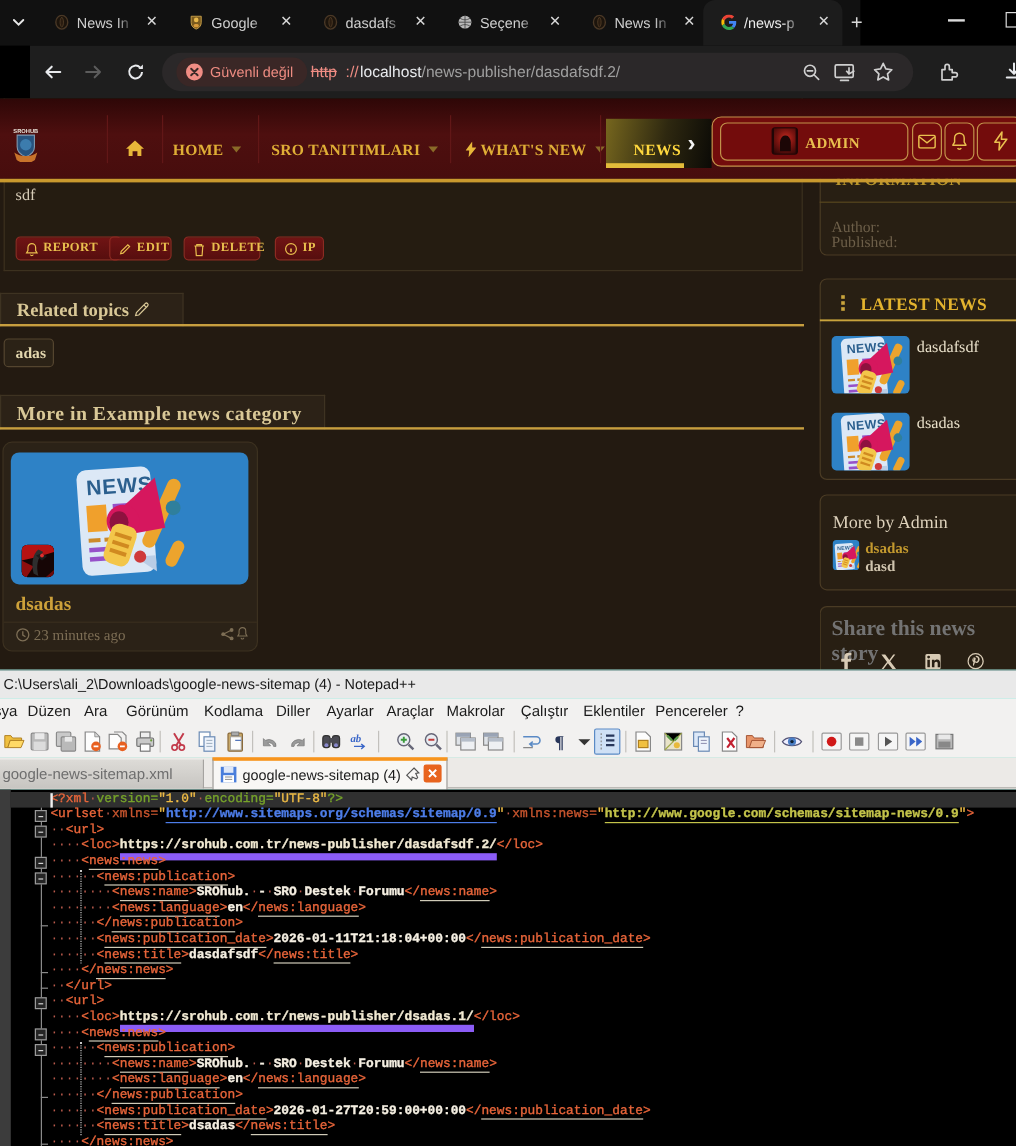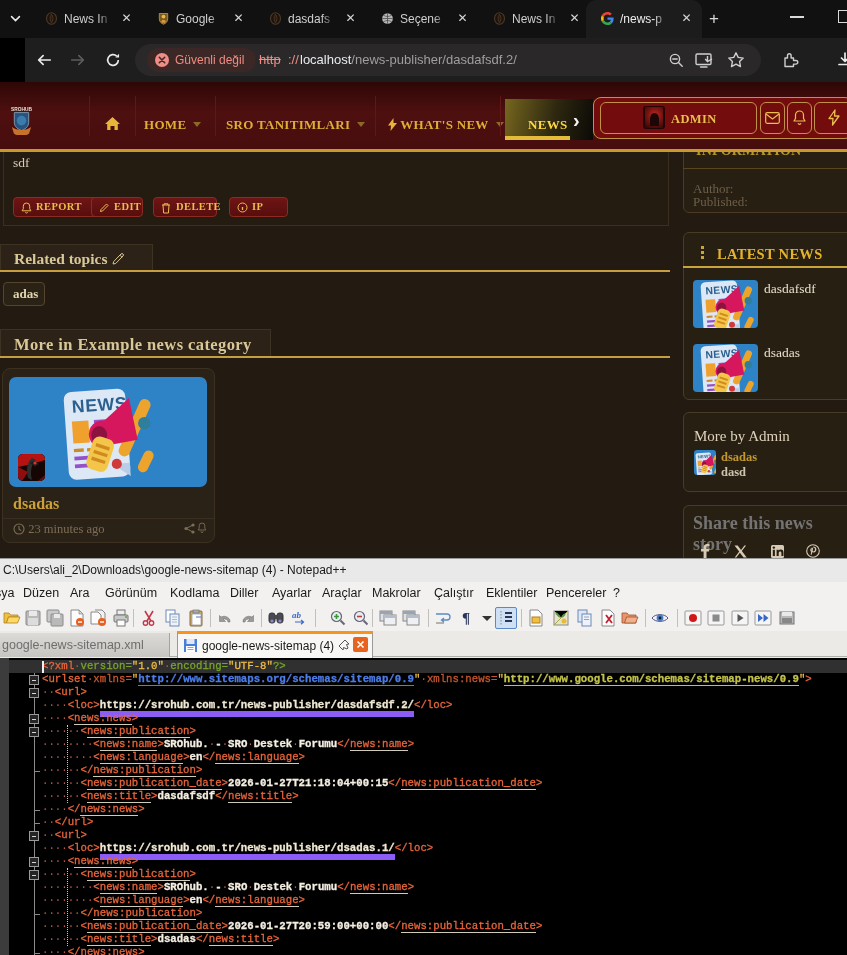--- a/index.html
+++ b/index.html
@@ -1,21 +1,21 @@
 <!DOCTYPE html>
 <html><head>
 <meta charset="utf-8">
 <style>
   * { margin:0; padding:0; box-sizing:border-box; }
   html,body { width:847px; height:955px; overflow:hidden; background:#000; }
   body { font-family:"Liberation Sans", sans-serif; position:relative; }
   .abs { position:absolute; }
 
   
-  #tabbar { left:0; top:0; width:847px; height:38px; background:#111111; }
+  #tabbar { left:0; top:0; width:717px; height:38px; background:#111111; }
   .tab { position:absolute; top:0; height:38px; width:112px; color:#cfcfcf; font-size:12px; }
   .tab .fav { position:absolute; left:15px; top:12px; width:13px; height:13px; }
   .tab .ttl { position:absolute; left:34px; top:12px; width:48px; white-space:nowrap; overflow:hidden; }
   .tab .cls { position:absolute; right:9px; top:12px; width:13px; height:13px; color:#d9d9d9; font-size:12px; line-height:13px; text-align:center; }
   .fade { -webkit-mask-image:linear-gradient(to right,#000 70%,transparent); mask-image:linear-gradient(to right,#000 70%,transparent); }
 
   
   #ctool { left:0; top:38px; width:847px; height:44px; background:#1e1e1e;margin-left:25px; }
   #omni { position:absolute; left:110px; top:6px; width:626px; height:32px; background:#2b2829; border-radius:16px; }
   #secchip { position:absolute; left:12px; top:4px; height:24px; background:#3a2726; border-radius:12px; color:#ee8c82; font-size:12px; padding:5px 12px 0 28px; }
@@ -208,21 +208,21 @@
       <div class="btn" style="left:13px;width:88px">REPORT<svg class="abs" style="left:7px;top:4px" width="11" height="12" viewBox="0 0 11 12">
           <path d="M5.5 1 a3.2 3.2 0 0 1 3.2 3.2 v2.6 l1.2 2 H1.1 L2.3 6.8 V4.2 A3.2 3.2 0 0 1 5.5 1z" stroke="#e9bf4e" stroke-width="1" fill="none"></path>
           <path d="M4.3 10.2 a1.3 1.3 0 0 0 2.4 0" stroke="#e9bf4e" stroke-width="1" fill="none"></path>
         </svg></div>
       <div class="btn" style="left:91px;width:52px">EDIT<svg class="abs" style="left:7px;top:4px" width="11" height="11" viewBox="0 0 11 11">
           <path d="M1.5 9.5 L2 7.5 L7.5 2 L9 3.5 L3.5 9z" stroke="#e9bf4e" stroke-width="1" fill="none"></path>
         </svg></div>
       <div class="btn" style="left:153px;width:64px">DELETE<svg class="abs" style="left:7px;top:4px" width="10" height="12" viewBox="0 0 10 12">
           <path d="M1 3 h8 M3 3 V1.8 h4 V3 M2 3 l0.6 8 h4.8 L8 3" stroke="#e9bf4e" stroke-width="1" fill="none"></path>
         </svg></div>
-      <div class="btn" style="left:229px;width:59px">IP<svg class="abs" style="left:7px;top:4px" width="11" height="11" viewBox="0 0 11 11">
+      <div class="btn" style="left:229px;width:41px">IP<svg class="abs" style="left:7px;top:4px" width="11" height="11" viewBox="0 0 11 11">
           <circle cx="5.5" cy="5.5" r="4.5" stroke="#e9bf4e" stroke-width="1" fill="none"></circle>
           <path d="M5.5 3.2 v0.1 M5.5 5 v3" stroke="#e9bf4e" stroke-width="1.3"></path>
         </svg></div>
       <div class="shead-tab" style="left:0;top:162px;width:153px;height:28px;font-size:15.5px;padding:5px 0 0 13px">Related topics <svg width="14" height="14" viewBox="0 0 14 14" style="vertical-align:-2px">
           <path d="M2 12 L2.7 9.5 L10 2 a1.4 1.4 0 0 1 2 2 L4.7 11.5 z M9 3.2 L11 5.2" stroke="#d9c897" stroke-width="1" fill="none"></path>
         </svg></div>
       <div class="gold-line" style="top:188px"></div>
       <div class="abs" style="left:3px;top:200px;width:42px;height:24px;background:#2b2216;border:1px solid #54452f;border-radius:4px;color:#e3d7ae;font-weight:bold;font-size:13px;padding:3px 0 0 9px">adas</div>
       <div class="shead-tab" style="left:0;top:247px;width:271px;height:29px;font-size:16.5px;letter-spacing:0.4px;padding:5px 0 0 13px">More in Example news category</div>
       <div class="gold-line" style="top:274px"></div>
@@ -561,21 +561,21 @@
       <div id="xmllines">
       <div class="xline" style="top:2.3px"><i class="tg">&lt;?xml</i><i class="ws">·</i><i class="gr">version=</i><i class="st">"1.0"</i><i class="ws">·</i><i class="gr">encoding=</i><i class="st">"UTF-8"</i><i class="gr">?&gt;</i></div>
       <div class="xline" style="top:15.3px"><i class="tg">&lt;urlset</i><i class="ws">·</i><i class="at">xmlns=</i><i class="st">"</i><i class="u1">http://www.sitemaps.org/schemas/sitemap/0.9</i><i class="st">"</i><i class="ws">·</i><i class="at">xmlns:news=</i><i class="st">"</i><i class="u2">http://www.google.com/schemas/sitemap-news/0.9</i><i class="st">"</i><i class="tg">&gt;</i></div>
       <div class="xline" style="top:28.3px"><i class="ws">··</i><i class="tg">&lt;url&gt;</i></div>
       <div class="xline" style="top:41.3px"><i class="ws">····</i><i class="tg">&lt;loc&gt;</i><i class="uw">https://srohub.com.tr/news-publisher/dasdafsdf.2/</i><i class="tg">&lt;/loc&gt;</i></div>
       <div class="xline" style="top:54.3px"><i class="ws">····</i><i class="tg">&lt;<i class="nu">news:news</i>&gt;</i></div>
       <div class="xline" style="top:67.3px"><i class="ws">······</i><i class="tg">&lt;<i class="nu">news:publication</i>&gt;</i></div>
       <div class="xline" style="top:80.3px"><i class="ws">········</i><i class="tg">&lt;<i class="nu">news:name</i>&gt;</i><i class="tx">SROhub.<i class="wsb">·</i>-<i class="wsb">·</i>SRO<i class="wsb">·</i>Destek<i class="wsb">·</i>Forumu</i><i class="tg">&lt;/<i class="nu">news:name</i>&gt;</i></div>
       <div class="xline" style="top:93.3px"><i class="ws">········</i><i class="tg">&lt;<i class="nu">news:language</i>&gt;</i><i class="tx">en</i><i class="tg">&lt;/<i class="nu">news:language</i>&gt;</i></div>
       <div class="xline" style="top:106.3px"><i class="ws">······</i><i class="tg">&lt;/<i class="nu">news:publication</i>&gt;</i></div>
-      <div class="xline" style="top:119.3px"><i class="ws">······</i><i class="tg">&lt;<i class="nu">news:publication_date</i>&gt;</i><i class="tx">2026-01-27T21:18:04+00:15</i><i class="tg">&lt;/<i class="nu">news:publication_date</i>&gt;</i></div>
+      <div class="xline" style="top:119.3px"><i class="ws">······</i><i class="tg">&lt;<i class="nu">news:publication_date</i>&gt;</i><i class="tx">2026-01-11T21:18:04+00:00</i><i class="tg">&lt;/<i class="nu">news:publication_date</i>&gt;</i></div>
       <div class="xline" style="top:132.3px"><i class="ws">······</i><i class="tg">&lt;<i class="nu">news:title</i>&gt;</i><i class="tx">dasdafsdf</i><i class="tg">&lt;/<i class="nu">news:title</i>&gt;</i></div>
       <div class="xline" style="top:145.3px"><i class="ws">····</i><i class="tg">&lt;/<i class="nu">news:news</i>&gt;</i></div>
       <div class="xline" style="top:158.3px"><i class="ws">··</i><i class="tg">&lt;/url&gt;</i></div>
       <div class="xline" style="top:171.3px"><i class="ws">··</i><i class="tg">&lt;url&gt;</i></div>
       <div class="xline" style="top:184.3px"><i class="ws">····</i><i class="tg">&lt;loc&gt;</i><i class="uw">https://srohub.com.tr/news-publisher/dsadas.1/</i><i class="tg">&lt;/loc&gt;</i></div>
       <div class="xline" style="top:197.3px"><i class="ws">····</i><i class="tg">&lt;<i class="nu">news:news</i>&gt;</i></div>
       <div class="xline" style="top:210.3px"><i class="ws">······</i><i class="tg">&lt;<i class="nu">news:publication</i>&gt;</i></div>
       <div class="xline" style="top:223.3px"><i class="ws">········</i><i class="tg">&lt;<i class="nu">news:name</i>&gt;</i><i class="tx">SROhub.<i class="wsb">·</i>-<i class="wsb">·</i>SRO<i class="wsb">·</i>Destek<i class="wsb">·</i>Forumu</i><i class="tg">&lt;/<i class="nu">news:name</i>&gt;</i></div>
       <div class="xline" style="top:236.3px"><i class="ws">········</i><i class="tg">&lt;<i class="nu">news:language</i>&gt;</i><i class="tx">en</i><i class="tg">&lt;/<i class="nu">news:language</i>&gt;</i></div>
       <div class="xline" style="top:249.3px"><i class="ws">······</i><i class="tg">&lt;/<i class="nu">news:publication</i>&gt;</i></div>

